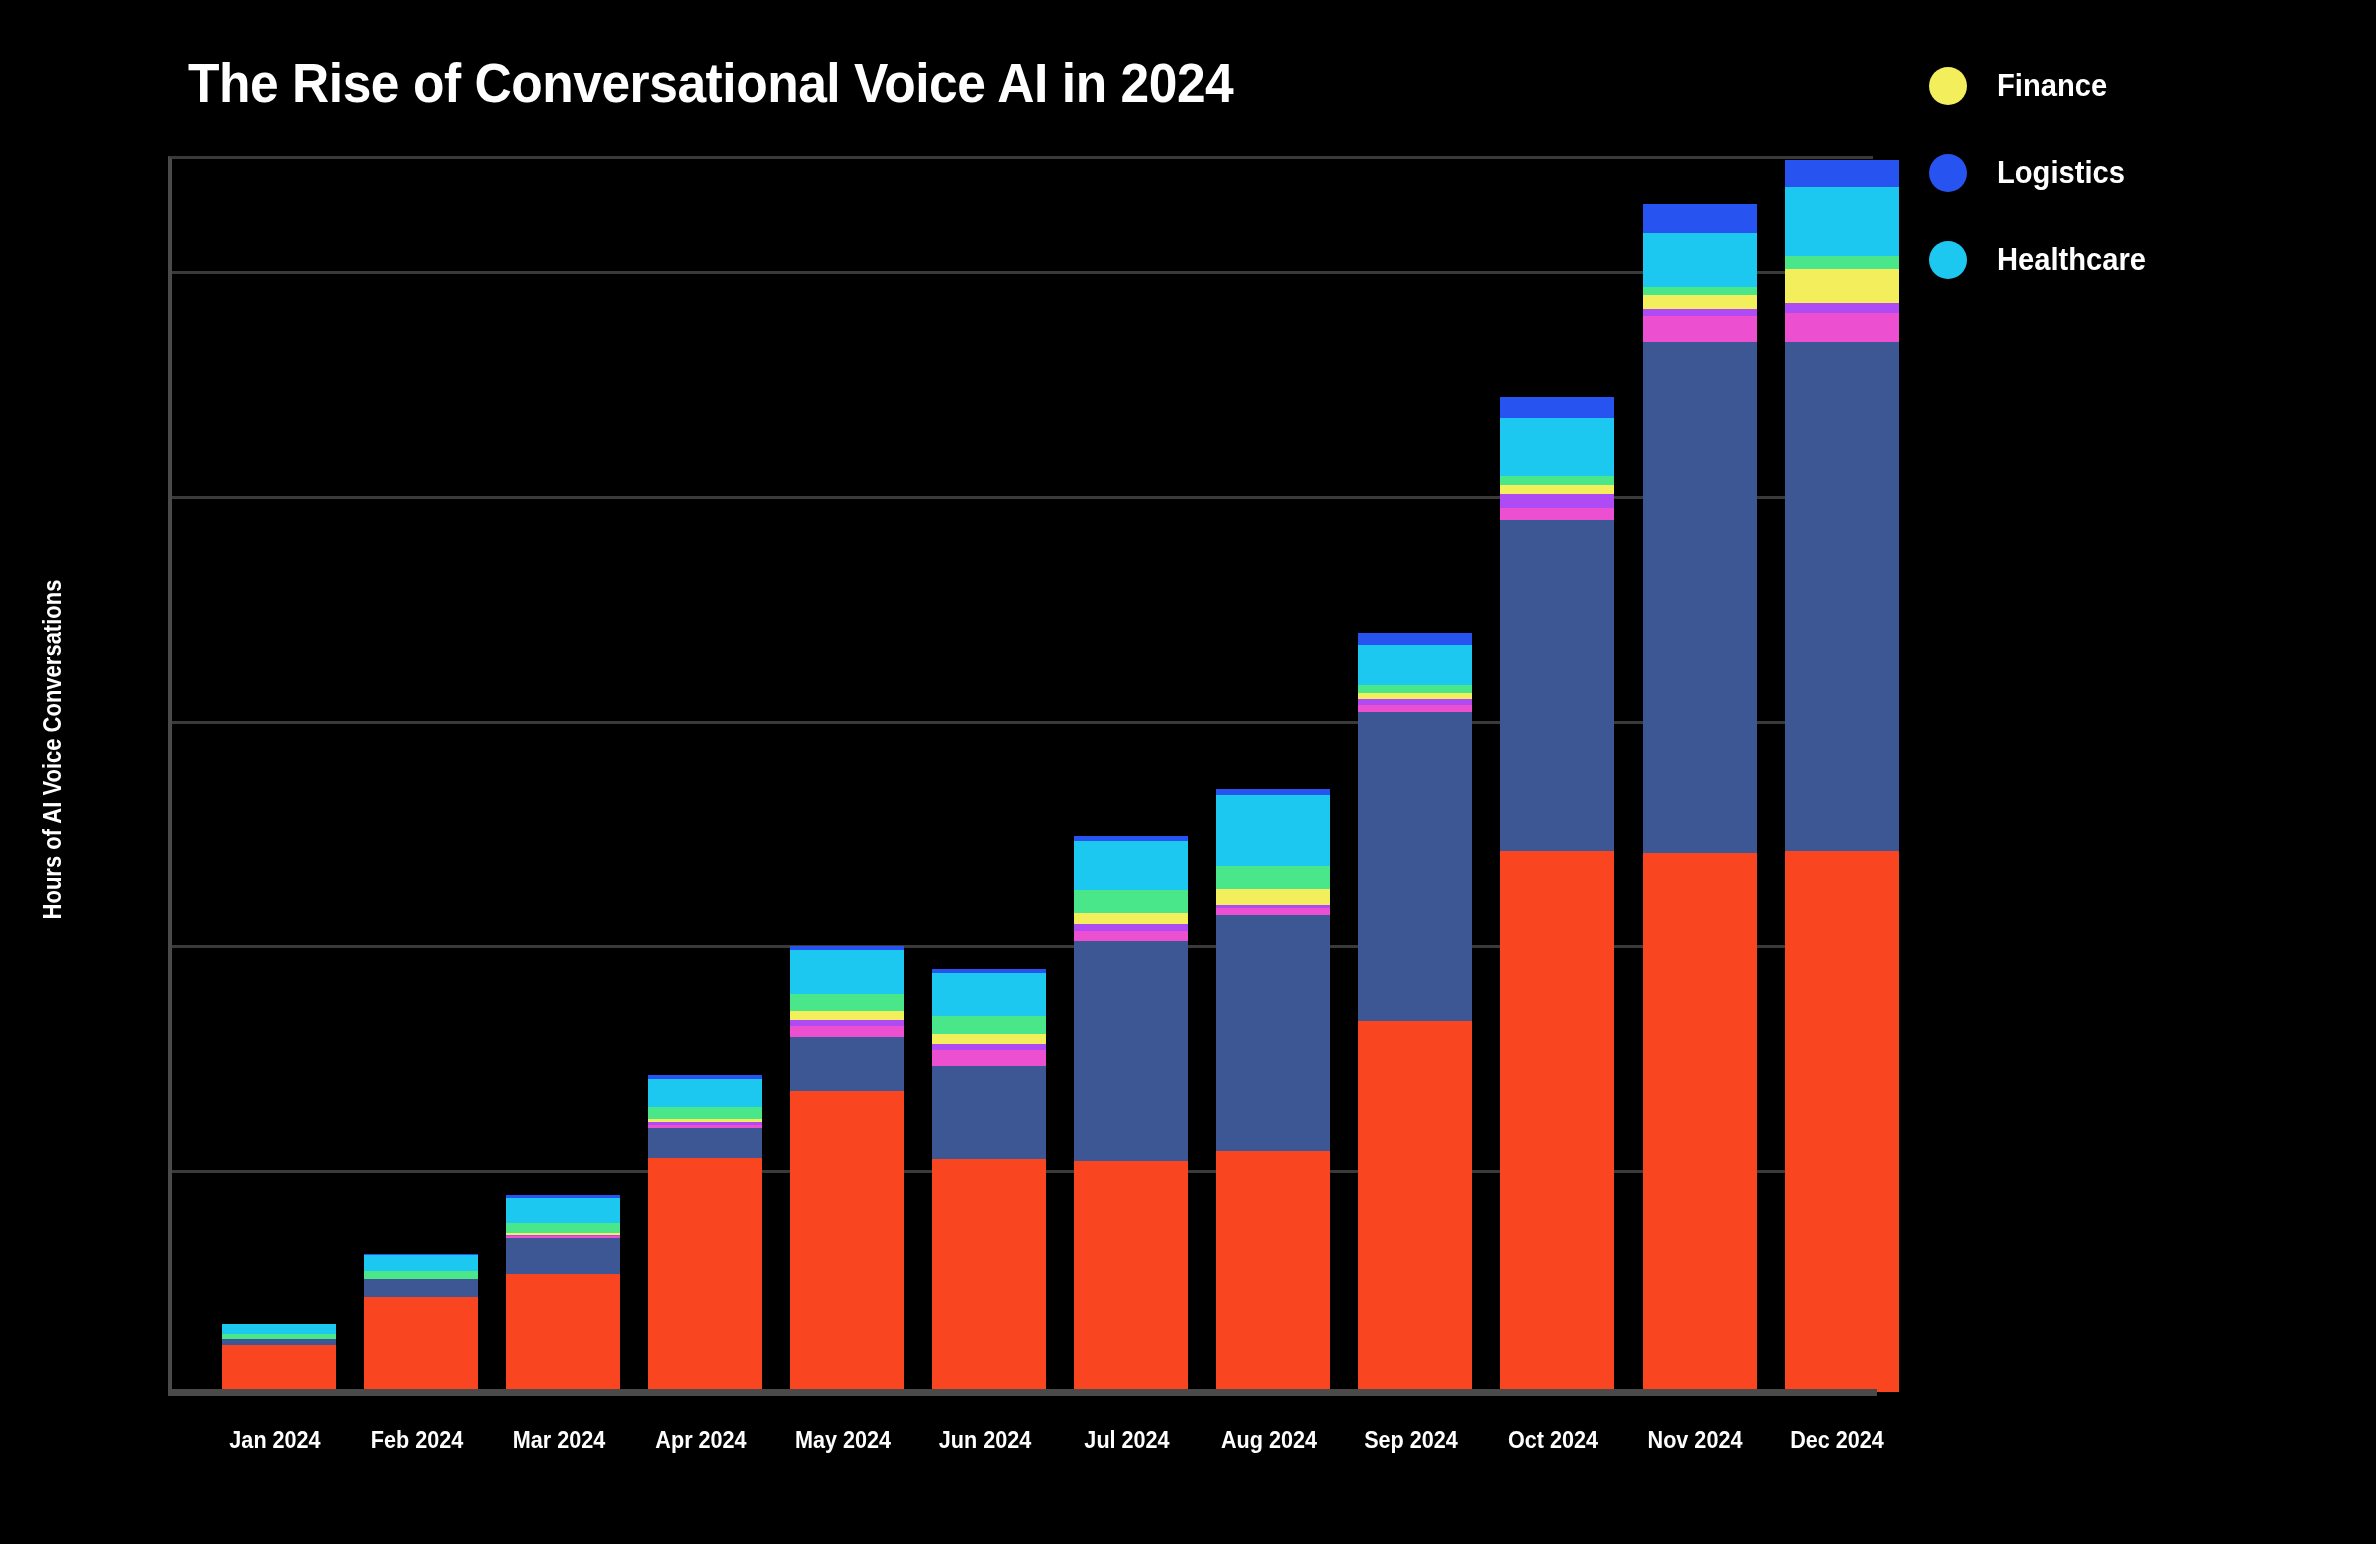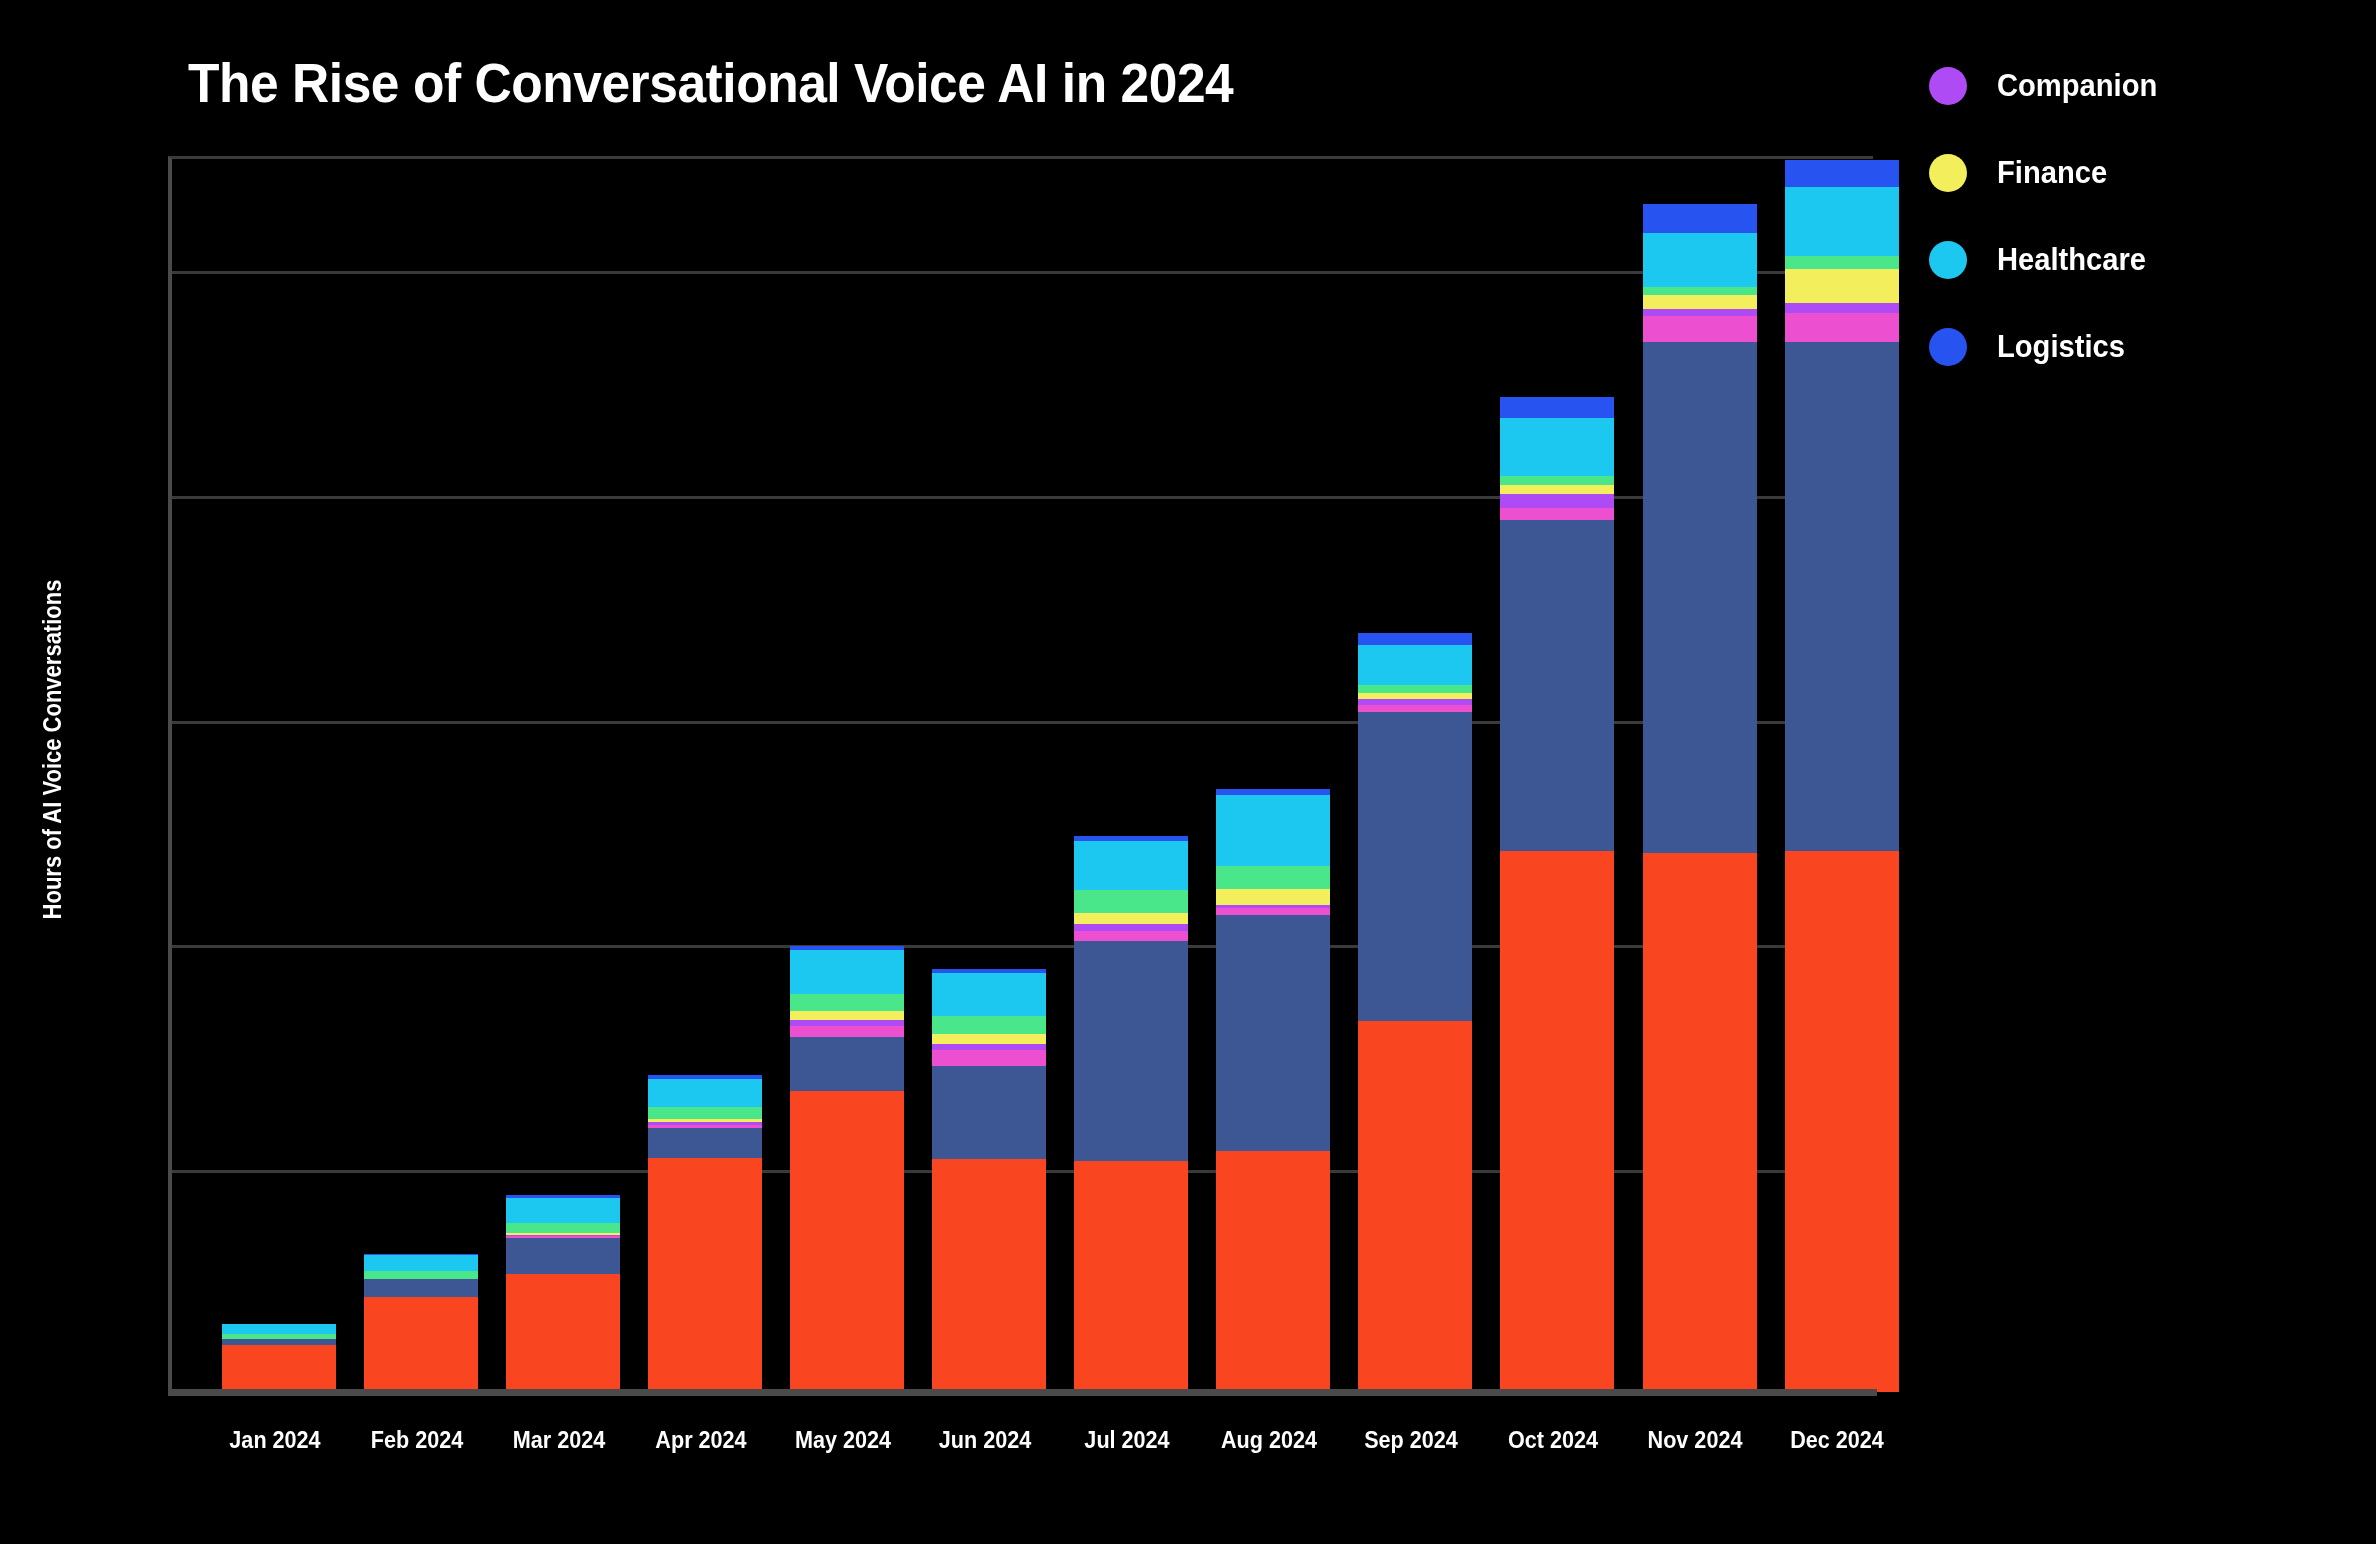--- a/index.html
+++ b/index.html
@@ -247,31 +247,27 @@
       <div class="x-label" style="left: 888px; width: 142px;">Jul 2024</div>
       <div class="x-label" style="left: 1030px; width: 142px;">Aug 2024</div>
       <div class="x-label" style="left: 1172px; width: 142px;">Sep 2024</div>
       <div class="x-label" style="left: 1314px; width: 142px;">Oct 2024</div>
       <div class="x-label" style="left: 1456px; width: 142px;">Nov 2024</div>
       <div class="x-label" style="left: 1598px; width: 142px;">Dec 2024</div>
     </div>
 
   <div id="legend">
       <div class="legend-item">
-        <span class="legend-swatch" style="background: rgb(175, 75, 245);"></span>
-        <span class="legend-label">Companion</span>
-      </div>
-      <div class="legend-item">
         <span class="legend-swatch" style="background: rgb(243, 238, 91);"></span>
         <span class="legend-label">Finance</span>
+      </div>
+      <div class="legend-item">
+        <span class="legend-swatch" style="background: rgb(39, 83, 240);"></span>
+        <span class="legend-label">Logistics</span>
       </div>
       <div class="legend-item">
         <span class="legend-swatch" style="background: rgb(28, 199, 240);"></span>
         <span class="legend-label">Healthcare</span>
       </div>
-      <div class="legend-item">
-        <span class="legend-swatch" style="background: rgb(39, 83, 240);"></span>
-        <span class="legend-label">Logistics</span>
-      </div>
     </div>
 
 </div>
 
 
 </body></html>

